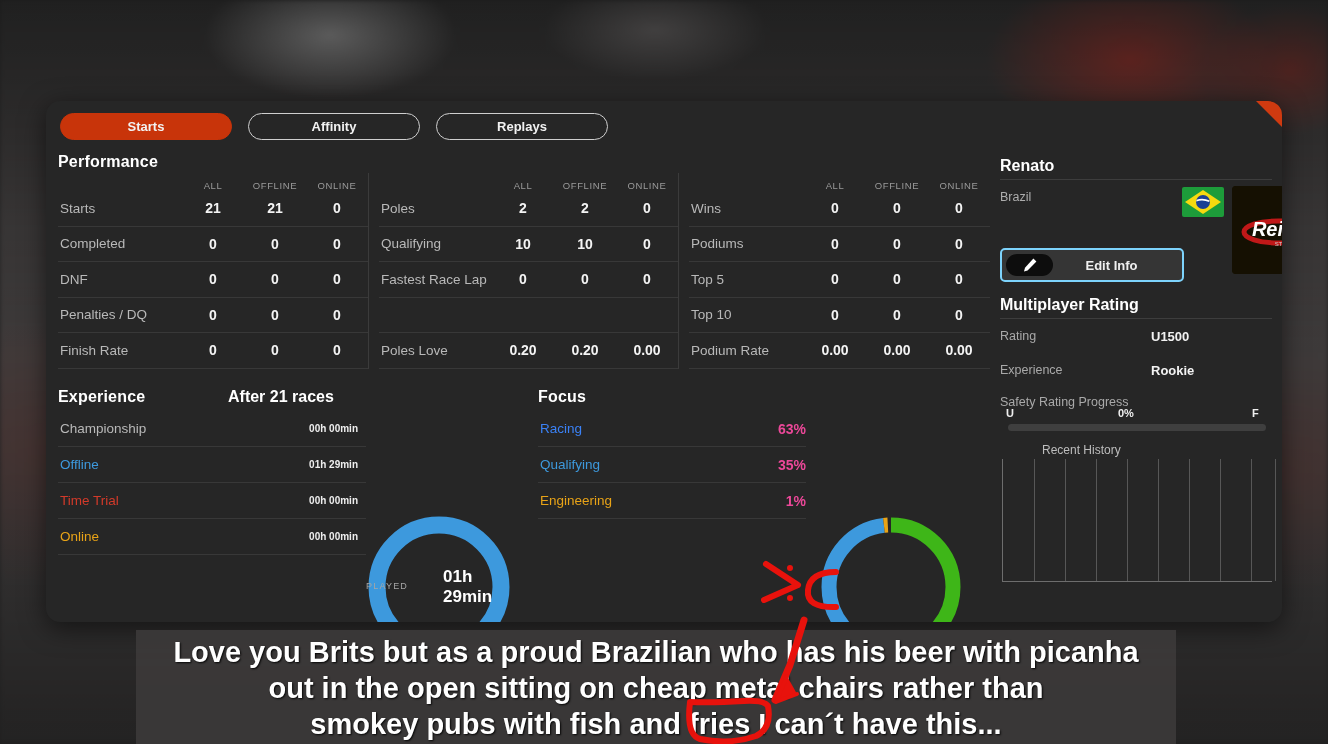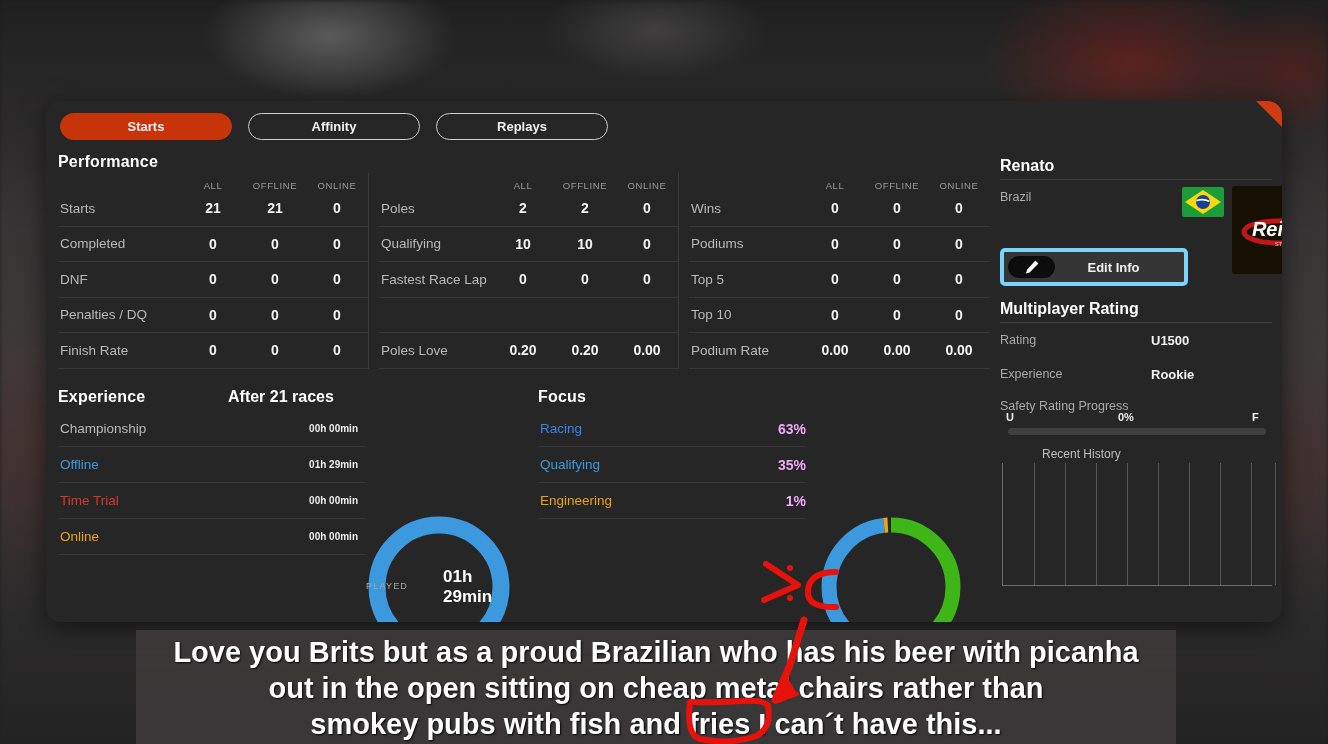--- a/index.html
+++ b/index.html
@@ -76,39 +76,39 @@
   #played-ring .inner{position:absolute;inset:0;display:flex;flex-direction:row;
       align-items:center;justify-content:center;gap:35px;}
   #played-cap{font-size:9px;color:#a6a6a6;letter-spacing:1.2px;margin-bottom:2px;}
   #played-val{font-size:17px;font-weight:bold;color:#ffffff;}
 
   
   #focus-title{position:absolute;left:492px;top:287px;}
   #focus-table{position:absolute;left:492px;top:310px;width:268px;}
   .frow{display:flex;height:35px;align-items:center;border-bottom:1px solid #383838;}
   .frow .lbl{flex:1;font-size:13.5px;padding-left:2px;}
-  .frow .v{font-size:14px;color:#f0abfc;font-weight:bold;}
+  .frow .v{font-size:14px;color:#ec4899;font-weight:bold;}
   .frow.empty{visibility:hidden;}
   #focus-ring{left:772px;top:413px;width:146px;height:146px;}
 
   
   #back-btn{position:absolute;left:518px;top:472px;width:207px;height:28px;border-radius:14px;
     background:#3a3a3a;display:flex;align-items:center;justify-content:center;
     font-size:13px;font-weight:bold;color:#efefef;cursor:pointer;}
 
   
   #side{position:absolute;left:944px;top:46px;width:292px;height:475px;box-sizing:border-box;padding:0 10px;}
   #side .divider{height:1px;background:#3d3d3d;margin:4px 0 0 0;}
   #driver-name{font-size:16px;font-weight:bold;color:#fff;margin-top:10px;}
   #country-row{display:flex;align-items:flex-start;height:68px;margin-top:6px;position:relative;}
   #country-label{font-size:12.5px;color:#adadad;margin-top:4px;}
   #flag{position:absolute;left:182px;top:1px;width:42px;height:30px;border-radius:2px;overflow:hidden;}
   #team-logo{position:absolute;left:232px;top:0px;width:98px;height:88px;border-radius:4px;overflow:hidden;background:#1a1505;}
   #edit-btn{position:relative;margin-top:-6px;width:180px;height:30px;border-radius:5px;
-    border:4px solid #7dd3fc;background:#353535;display:flex;align-items:center;cursor:pointer;}
+    border:2px solid #7dd3fc;background:#353535;display:flex;align-items:center;cursor:pointer;}
   #edit-pill{width:47px;height:22px;border-radius:11px;background:#0d0d0d;margin-left:4px;
      display:flex;align-items:center;justify-content:center;}
   #edit-label{flex:1;text-align:center;font-size:13px;font-weight:bold;color:#f0f0f0;margin-left:-12px;}
   #mp-title{font-size:16px;font-weight:bold;color:#fff;margin-top:14px;}
   .srow{display:flex;align-items:center;height:34px;gap:23px;}
   .srow .lbl{width:128px;font-size:12.5px;color:#a9a9a9;}
   .srow .v{font-size:13px;font-weight:bold;color:#f2f2f2;}
   #safety-label{font-size:12.5px;color:#a9a9a9;margin-top:8px;}
   #safety-marks{position:relative;height:14px;font-size:11px;font-weight:bold;color:#efefef;margin-top:-2px;}
   #safety-marks .u{position:absolute;left:6px;}

